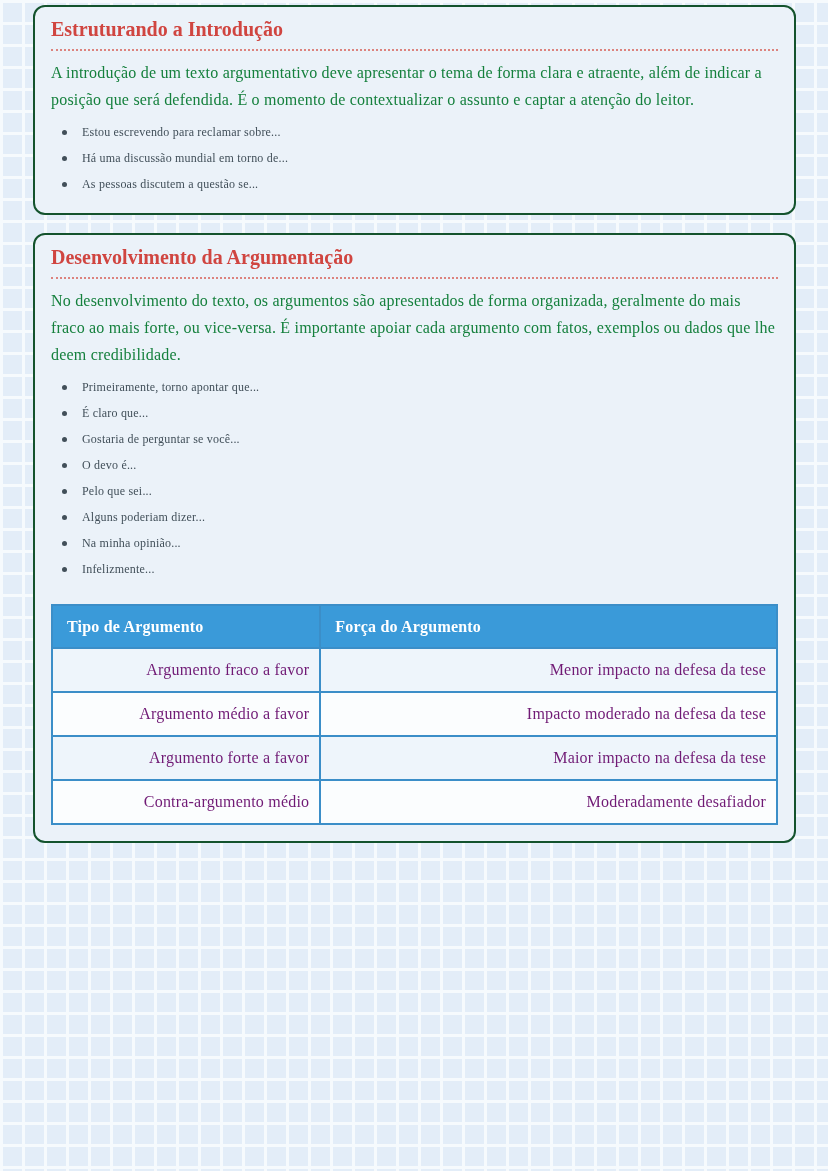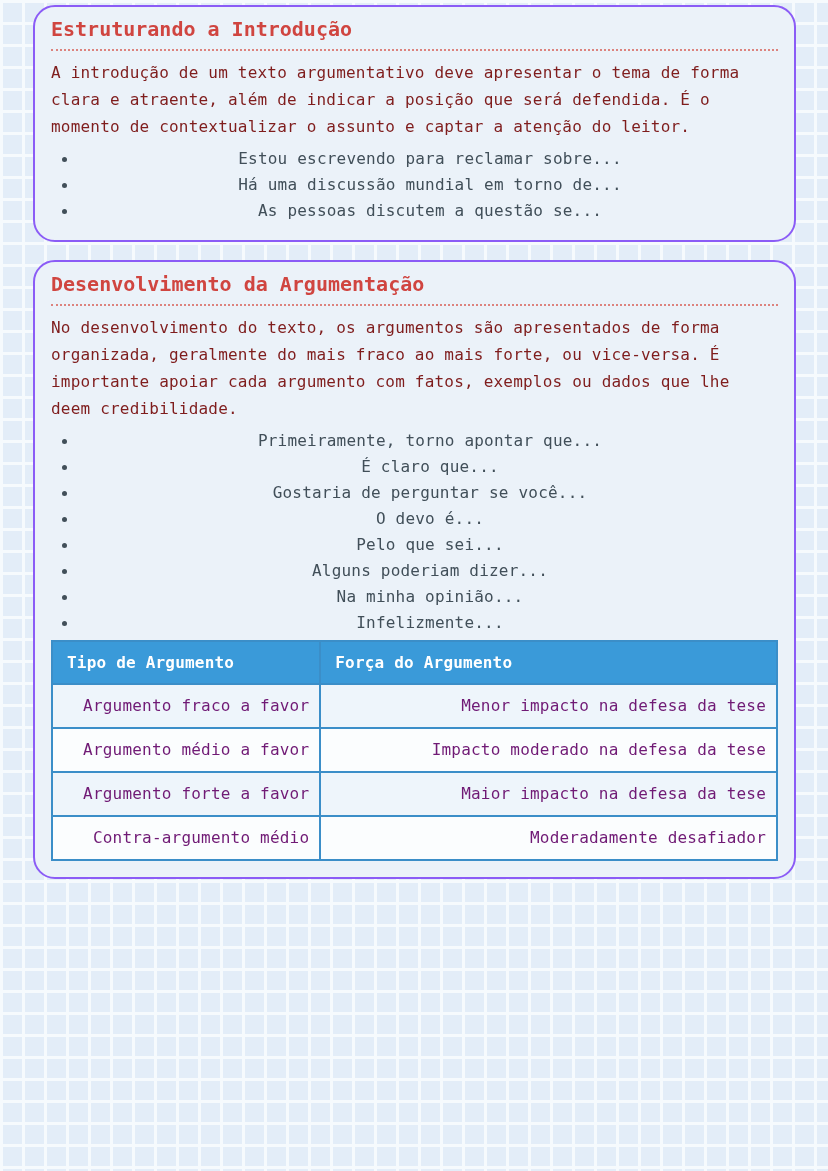--- a/index.html
+++ b/index.html
@@ -13,69 +13,69 @@
     background-image:
       linear-gradient(to right, #f6fafd 3px, transparent 3px),
       linear-gradient(to bottom, #f6fafd 3px, transparent 3px);
     background-size: 22px 22px;
   }
   .page {
     padding: 5px 32px 0 33px;
   }
   .card {
     background: #ebf2f9;
-    border: 2px solid #8b5cf6;
-    border-radius: 22px;
+    border: 2px solid #14532d;
+    border-radius: 12px;
     padding: 8px 16px 16px 16px;
     margin-bottom: 18px;
+    font-family: Liberation Serif, serif;
   }
   .card-title {
     margin: 0;
     padding: 0 0 6px 0;
     font-size: 20px;
     font-weight: bold;
     line-height: 28px;
     color: #d04540;
     border-bottom: 2px dotted #dc837e;
   }
   .card p {
     margin: 8px 0 6px 0;
     font-size: 16px;
     line-height: 27px;
     letter-spacing: 0.2px;
-    color: #7f1d1d;
+    color: #15803d;
   }
   .bullets {
     margin: 0;
     padding: 0;
     list-style: none;
   }
   .bullets li {
     position: relative;
     padding-left: 31px;
-    font-size: 16px;
+    font-size: 12px;
     line-height: 26px;
     letter-spacing: 0.2px;
     color: #414f59;
-    text-align: center;
   }
   .bullets li::before {
     content: "";
     position: absolute;
     left: 11px;
     top: 10.5px;
     width: 5px;
     height: 5px;
     border-radius: 50%;
     background: #414f59;
   }
   table.arg-table {
     width: 100%;
     border-collapse: collapse;
-    margin-top: 4px;
+    margin-top: 22px;
     font-size: 16px;
     letter-spacing: 0.2px;
   }
   .arg-table th, .arg-table td {
     border: 2px solid #3b8ec8;
   }
   .arg-table th {
     background: #3a9ad9;
     color: #ffffff;
     font-weight: bold;

